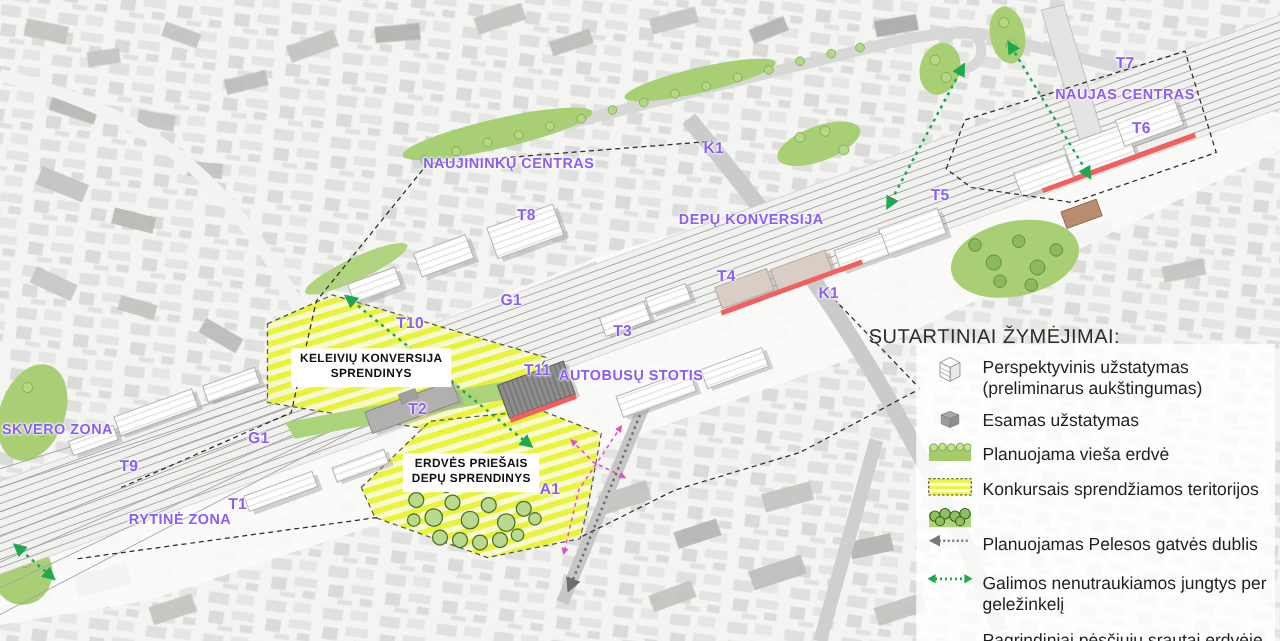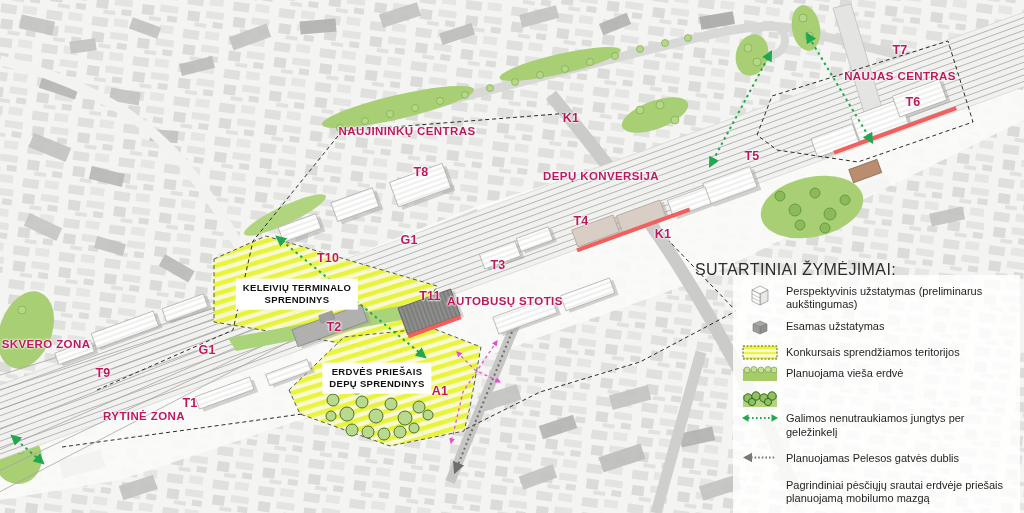--- a/index.html
+++ b/index.html
@@ -4,21 +4,21 @@
 <style>
   html,body{margin:0;padding:0;background:#e8e8e6;}
   .stage{
     position:relative;width:1024px;height:513px;overflow:hidden;
     background:#f4f4f2;font-family:"Liberation Sans",sans-serif;
   }
   .stage svg.mapsvg{position:absolute;left:0;top:0;}
   
   .ml{
     position:absolute;transform:translate(-50%,-50%);
-    font-weight:bold;color:#be185d;white-space:nowrap;letter-spacing:.4px;
+    font-weight:bold;color:#8b5cf6;white-space:nowrap;letter-spacing:.4px;
     font-size:11.5px;
     text-shadow:0 0 2px #fff,0 0 2px #fff,0 0 3px #fff;
     z-index:5;
   }
   .ml.t{font-size:12.5px;letter-spacing:.2px;}
   
   .zbox{
     position:absolute;transform:translate(-50%,-50%);
     background:#ffffff;padding:3px 7px;text-align:center;
     font-weight:bold;font-size:9.5px;line-height:1.3;color:#111;
@@ -29,21 +29,21 @@
     position:absolute;left:695px;top:261px;font-size:16px;color:#2c2c2a;
     letter-spacing:.4px;z-index:6;
   }
   .legend-panel{
     position:absolute;left:733px;top:275px;width:287px;height:238px;
     background:rgba(255,255,255,.84);z-index:6;box-sizing:border-box;
     padding:9px 6px 4px 8px;
   }
   .lrow{display:flex;align-items:flex-start;gap:7px;}
   .lrow .ic{flex:0 0 38px;display:flex;justify-content:center;align-items:center;min-height:13px;}
-  .lrow .tx{font-size:11px;line-height:1.2;color:#1f1f1d;padding-top:1px;}
+  .lrow .tx{font-size:14px;line-height:1.2;color:#1f1f1d;padding-top:1px;}
 </style>
 </head>
 <body>
 
 <div class="stage">
 
   <svg class="mapsvg" width="1024" height="513" viewBox="0 0 1024 513">
     <defs>
       <pattern id="city" width="46" height="34" patternUnits="userSpaceOnUse" patternTransform="rotate(8)">
         <rect x="2" y="3" width="16" height="9" fill="#cfcfcd"></rect>
@@ -317,21 +317,21 @@
   <div class="ml" style="left:505px;top:301px">AUTOBUSŲ STOTIS</div>
   <div class="ml t" style="left:498px;top:265px">T3</div>
   <div class="ml t" style="left:440px;top:391px">A1</div>
   <div class="ml" style="left:46px;top:344px">SKVERO ZONA</div>
   <div class="ml t" style="left:103px;top:373px">T9</div>
   <div class="ml t" style="left:207px;top:350px">G1</div>
   <div class="ml t" style="left:190px;top:403px">T1</div>
   <div class="ml" style="left:144px;top:416px">RYTINĖ ZONA</div>
 
   <div class="zbox" style="left:297px;top:294px">
-    <div>KELEIVIŲ TERMINALO</div>
+    <div>KELEIVIŲ KONVERSIJA</div>
     <div>SPRENDINYS</div>
   </div>
   <div class="zbox" style="left:377px;top:378px">
     <div>ERDVĖS PRIEŠAIS</div>
     <div>DEPŲ SPRENDINYS</div>
   </div>
 
   <div class="legend-title">SUTARTINIAI ŽYMĖJIMAI:</div>
 
   <div class="legend-panel">
@@ -352,86 +352,86 @@
       <span class="ic">
         <svg width="20" height="16" viewBox="0 0 20 16">
           <polygon points="3,5 10,2 17,5 10,8" fill="#a8a8a6" stroke="#7e7e7c" stroke-width=".6"></polygon>
           <polygon points="10,8 17,5 17,12 10,15" fill="#8f8f8d" stroke="#7e7e7c" stroke-width=".6"></polygon>
           <polygon points="3,5 10,8 10,15 3,12" fill="#9c9c9a" stroke="#7e7e7c" stroke-width=".6"></polygon>
         </svg>
       </span>
       <span class="tx">Esamas užstatymas</span>
     </div>
 
-
-    <div class="lrow" style="margin-bottom:6px">
-      <span class="ic">
-        <svg width="36" height="15" viewBox="0 0 36 15">
-          <rect x="1" y="1" width="34" height="13" fill="#edf63a"></rect>
-          <rect x="1" y="4.2" width="34" height="2.6" fill="#fafbe8"></rect>
-          <rect x="1" y="9.2" width="34" height="2.6" fill="#fafbe8"></rect>
-          <rect x="1" y="1" width="34" height="13" fill="none" stroke="#444442" stroke-width=".9" stroke-dasharray="2 1.6"></rect>
-        </svg>
-      </span>
-      <span class="tx">Konkursais sprendžiamos teritorijos</span>
-    </div>
 
     <div class="lrow" style="margin-bottom:10px">
       <span class="ic">
         <svg width="34" height="15" viewBox="0 0 34 15">
           <rect y="3" width="34" height="12" fill="#a5cc68"></rect>
           <g fill="#c6e096" stroke="#76a244" stroke-width=".7">
             <circle cx="4" cy="4" r="3"></circle>
               <circle cx="11" cy="3.5" r="3"></circle>
               <circle cx="18" cy="4" r="3"></circle>
             <circle cx="25" cy="3.5" r="3"></circle>
               <circle cx="31" cy="4" r="3"></circle>
           </g>
         </svg>
       </span>
       <span class="tx">Planuojama vieša erdvė</span>
+    </div>
+
+    <div class="lrow" style="margin-bottom:6px">
+      <span class="ic">
+        <svg width="36" height="15" viewBox="0 0 36 15">
+          <rect x="1" y="1" width="34" height="13" fill="#edf63a"></rect>
+          <rect x="1" y="4.2" width="34" height="2.6" fill="#fafbe8"></rect>
+          <rect x="1" y="9.2" width="34" height="2.6" fill="#fafbe8"></rect>
+          <rect x="1" y="1" width="34" height="13" fill="none" stroke="#444442" stroke-width=".9" stroke-dasharray="2 1.6"></rect>
+        </svg>
+      </span>
+      <span class="tx">Konkursais sprendžiamos teritorijos</span>
     </div>
 
     <div class="lrow" style="margin-bottom:4px">
       <span class="ic">
         <svg width="34" height="16" viewBox="0 0 34 16">
           <rect y="4" width="34" height="12" fill="#a5cc68" opacity=".85"></rect>
           <g fill="#8fc25c" stroke="#2f5c1e" stroke-width=".9">
             <circle cx="5" cy="7" r="4.2"></circle>
               <circle cx="13" cy="5" r="4.2"></circle>
               <circle cx="21" cy="7" r="4.2"></circle>
             <circle cx="29" cy="5" r="4.2"></circle>
               <circle cx="9" cy="11" r="3.6"></circle>
               <circle cx="25" cy="11" r="3.6"></circle>
           </g>
         </svg>
       </span>
     </div>
 
+    <div class="lrow" style="margin-bottom:13px">
+      <span class="ic">
+        <svg width="36" height="11" viewBox="0 0 36 11">
+          <line x1="9" y1="5.5" x2="34" y2="5.5" stroke="#787876" stroke-width="2" stroke-dasharray="1.6 2"></line>
+          <polygon points="1,5.5 10,.8 10,10.2" fill="#787876"></polygon>
+        </svg>
+      </span>
+      <span class="tx">Planuojamas Pelesos gatvės dublis</span>
+    </div>
+
     <div class="lrow" style="margin-bottom:12px">
       <span class="ic">
         <svg width="36" height="10" viewBox="0 0 36 10">
           <line x1="6" y1="5" x2="30" y2="5" stroke="#1fa84f" stroke-width="2.2" stroke-dasharray="1.6 2.4"></line>
           <polygon points="0,5 6.5,1.2 6.5,8.8" fill="#1fa84f"></polygon>
           <polygon points="36,5 29.5,1.2 29.5,8.8" fill="#1fa84f"></polygon>
         </svg>
       </span>
       <span class="tx">Galimos nenutraukiamos jungtys per geležinkelį</span>
     </div>
 
-    <div class="lrow" style="margin-bottom:13px">
-      <span class="ic">
-        <svg width="36" height="11" viewBox="0 0 36 11">
-          <line x1="9" y1="5.5" x2="34" y2="5.5" stroke="#787876" stroke-width="2" stroke-dasharray="1.6 2"></line>
-          <polygon points="1,5.5 10,.8 10,10.2" fill="#787876"></polygon>
-        </svg>
-      </span>
-      <span class="tx">Planuojamas Pelesos gatvės dublis</span>
-    </div>
-
     <div class="lrow">
       <span class="ic">
         
       </span>
       <span class="tx">Pagrindiniai pėsčiųjų srautai erdvėje priešais planuojamą mobilumo mazgą</span>
     </div>
 
   </div>
 </div>
 

